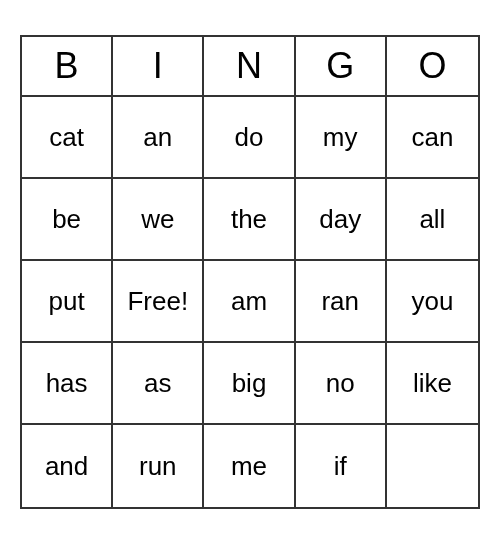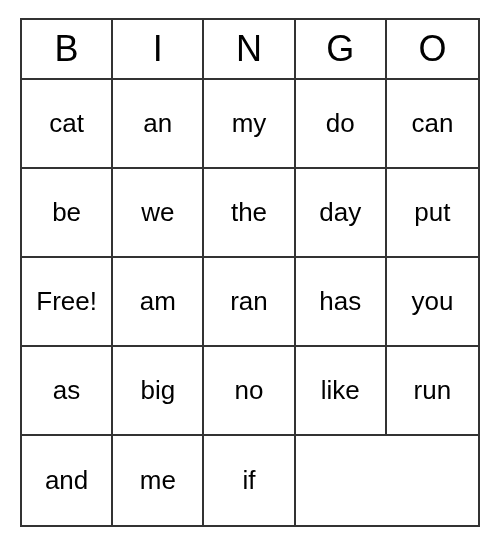--- a/index.html
+++ b/index.html
@@ -43,21 +43,21 @@
 
     .bingo-body {
       display: grid;
       grid-template-columns: repeat(5, 1fr);
       grid-template-rows: repeat(5, 1fr);
     }
 
     .bingo-cell {
       text-align: center;
       font-size: 26px;
-      padding: 28px 4px;
+      padding: 14px 4px;
       border-right: 2px solid #333;
       border-bottom: 2px solid #333;
       display: flex;
       align-items: center;
       justify-content: center;
       min-height: 82px;
     }
 
     .bingo-cell:nth-child(5n) {
       border-right: none;
@@ -76,35 +76,36 @@
   <div class="header-cell">B</div>
       <div class="header-cell">I</div>
       <div class="header-cell">N</div>
       <div class="header-cell">G</div>
       <div class="header-cell">O</div>
     </div>
   <div class="bingo-body">
 
   <div class="bingo-cell">cat</div>
       <div class="bingo-cell">an</div>
+      <div class="bingo-cell">do</div>
       <div class="bingo-cell">my</div>
-      <div class="bingo-cell">do</div>
       <div class="bingo-cell">can</div>
       <div class="bingo-cell">be</div>
       <div class="bingo-cell">we</div>
       <div class="bingo-cell">the</div>
       <div class="bingo-cell">day</div>
+      <div class="bingo-cell">all</div>
       <div class="bingo-cell">put</div>
       <div class="bingo-cell">Free!</div>
       <div class="bingo-cell">am</div>
       <div class="bingo-cell">ran</div>
+      <div class="bingo-cell">you</div>
       <div class="bingo-cell">has</div>
-      <div class="bingo-cell">you</div>
       <div class="bingo-cell">as</div>
       <div class="bingo-cell">big</div>
       <div class="bingo-cell">no</div>
       <div class="bingo-cell">like</div>
+      <div class="bingo-cell">and</div>
       <div class="bingo-cell">run</div>
-      <div class="bingo-cell">and</div>
       <div class="bingo-cell">me</div>
       <div class="bingo-cell">if</div>
     </div>
 </div>
 
 </body></html>

